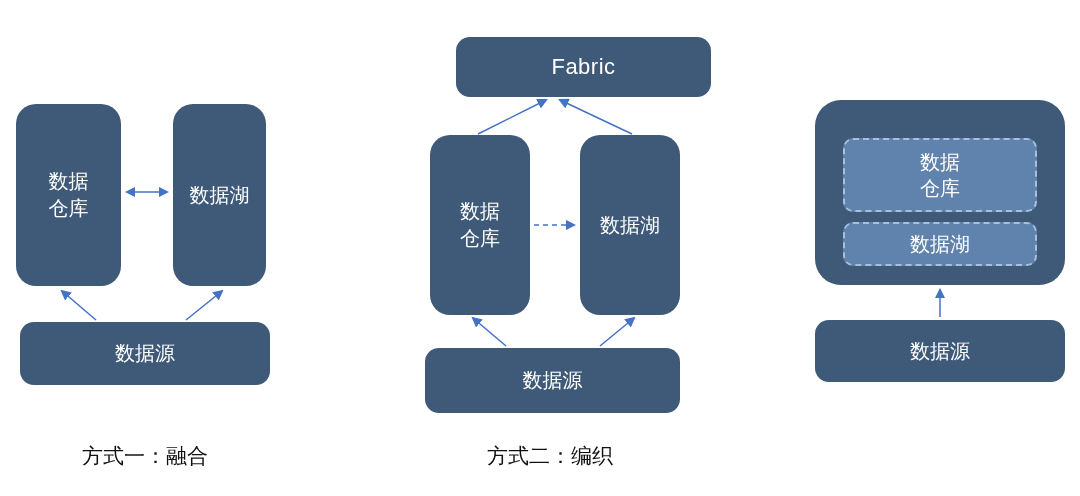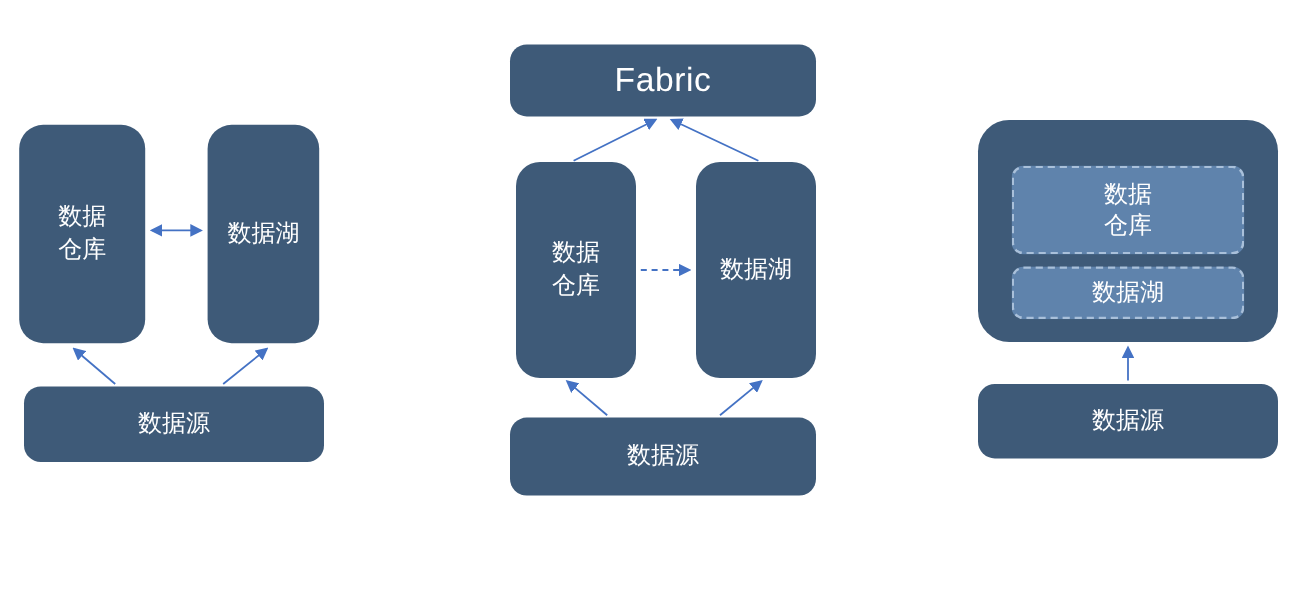--- a/index.html
+++ b/index.html
@@ -43,21 +43,21 @@
     border-radius:10px;
     color:#ffffff;
     display:flex;
     align-items:center;
     justify-content:center;
     text-align:center;
     font-size:20px;
     line-height:1.3;
     white-space:pre-line;
   }
-  .fabric{font-size:28px;letter-spacing:0.5px;}
+  .fabric{font-size:22px;letter-spacing:0.5px;margin-left:31px;}
   .caption{
     position:absolute;
     top:442px;
     width:210px;
     text-align:center;
     font-size:21px;
     color:#111111;
   }
   .arrows{
     position:absolute;
@@ -95,26 +95,28 @@
     <line x1="506" y1="346" x2="473" y2="318" marker-end="url(#arrow-head)"></line>
     <line x1="600" y1="346" x2="634" y2="318" marker-end="url(#arrow-head)"></line>
 
     <line x1="940" y1="317" x2="940" y2="290" marker-end="url(#arrow-head)"></line>
   </svg>
 
   <div class="box tall" style="left:16px;top:104px;width:105px;height:182px;">数据
 仓库</div>
   <div class="box tall" style="left:173px;top:104px;width:93px;height:182px;">数据湖</div>
   <div class="box wide" style="left:20px;top:322px;width:250px;height:63px;">数据源</div>
+  <div class="caption" style="left:40px;">方式一：融合</div>
 
   <div class="box wide fabric" style="left:425px;top:37px;width:255px;height:60px;">Fabric</div>
   <div class="box tall" style="left:430px;top:135px;width:100px;height:180px;">数据
 仓库</div>
   <div class="box tall" style="left:580px;top:135px;width:100px;height:180px;">数据湖</div>
   <div class="box wide" style="left:425px;top:348px;width:255px;height:65px;">数据源</div>
+  <div class="caption" style="left:445px;">方式二：编织</div>
 
   <div class="container-box" style="left:815px;top:100px;width:250px;height:185px;"></div>
   <div class="inner-box" style="left:843px;top:138px;width:194px;height:74px;">数据
 仓库</div>
   <div class="inner-box" style="left:843px;top:222px;width:194px;height:44px;">数据湖</div>
   <div class="box wide" style="left:815px;top:320px;width:250px;height:62px;">数据源</div>
 
 </div>
 
 </body></html>

